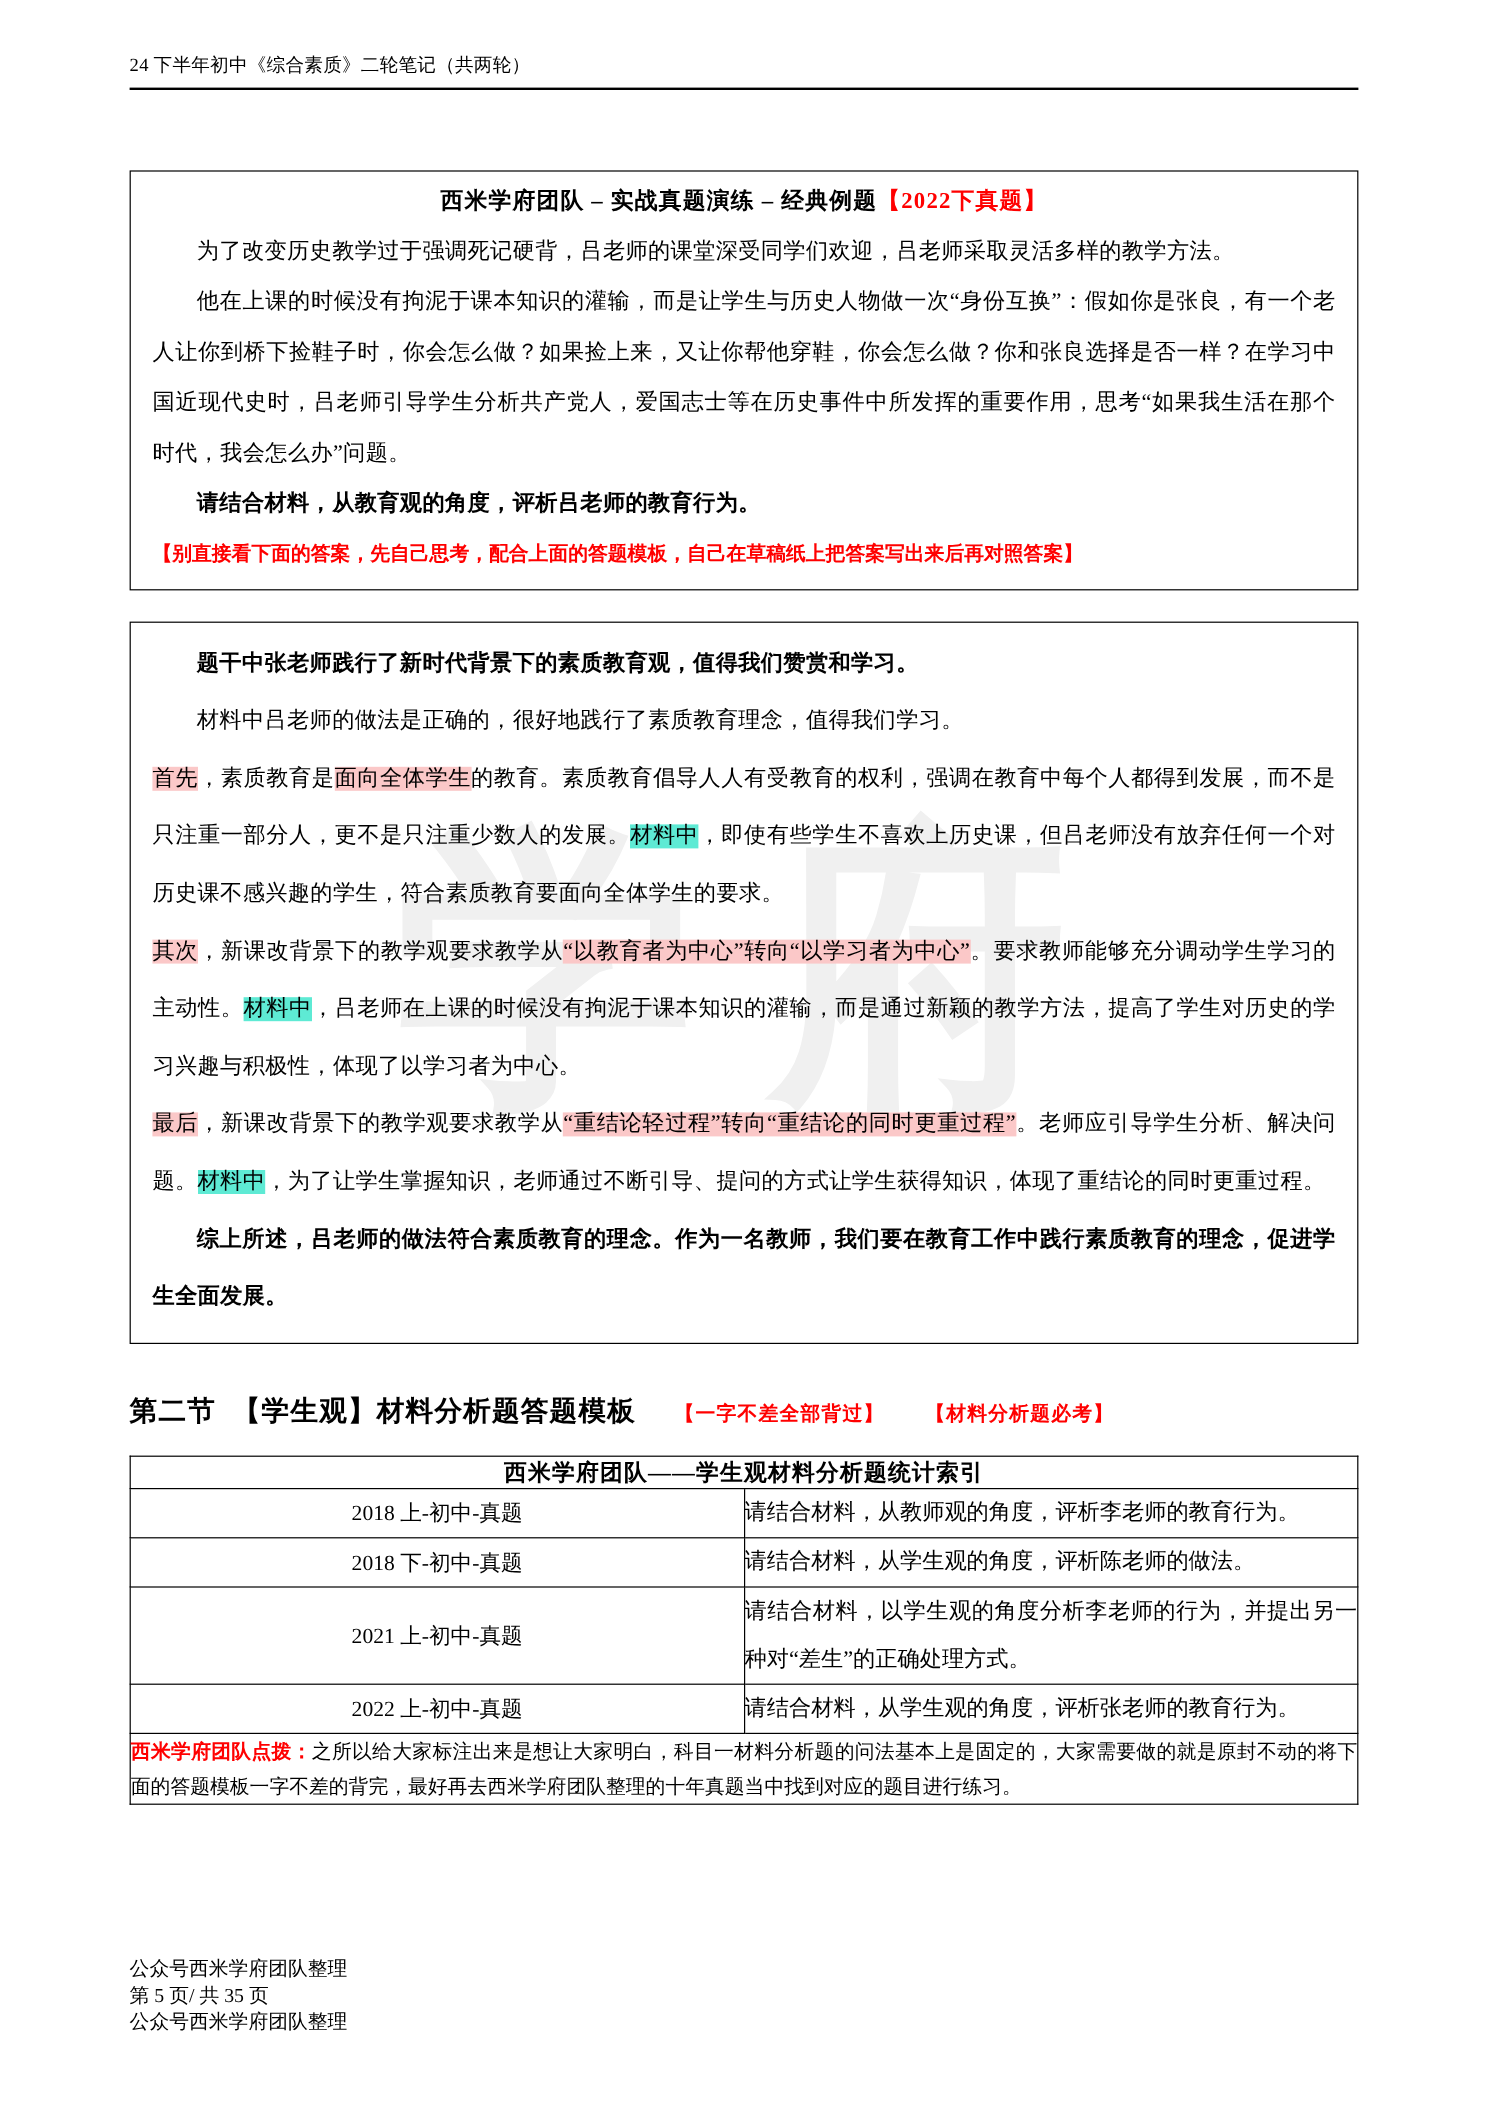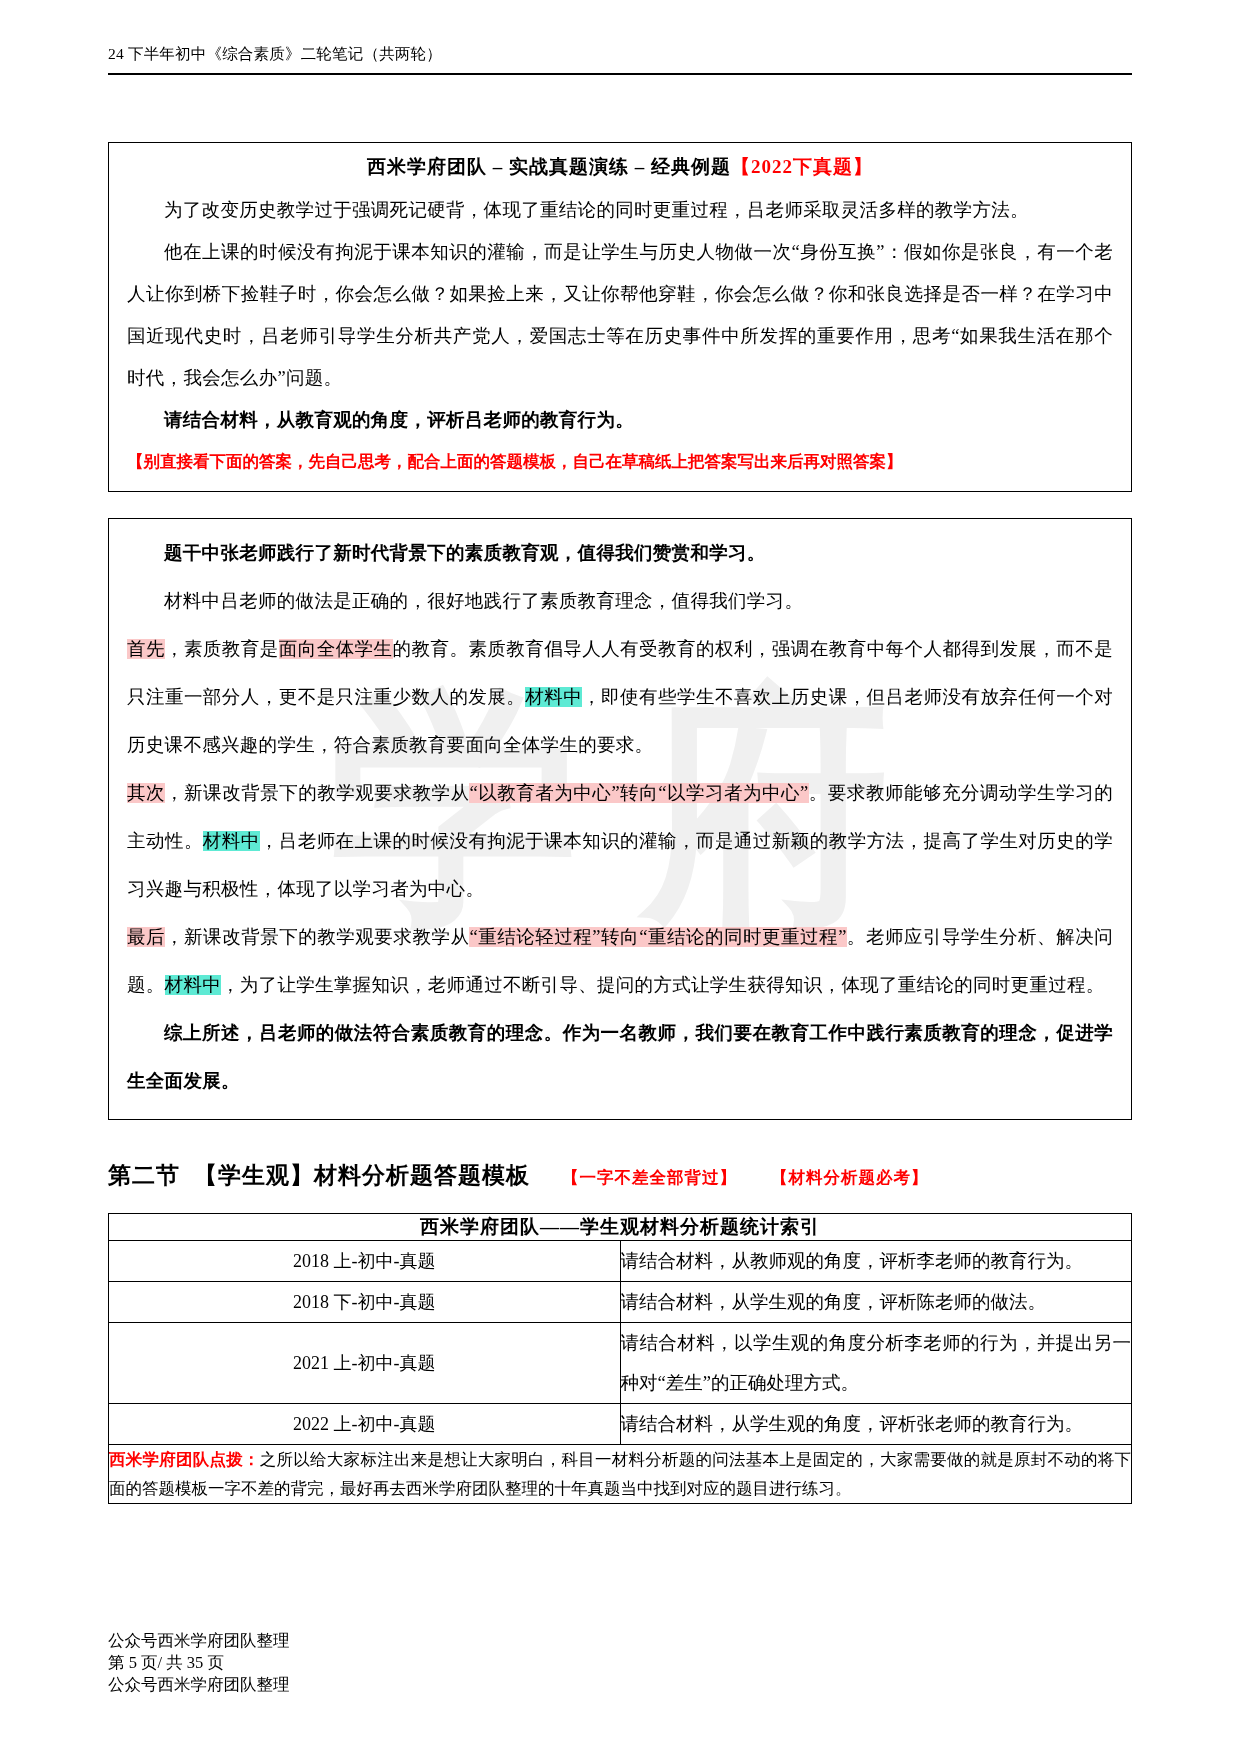--- a/index.html
+++ b/index.html
@@ -227,21 +227,21 @@
     <div class="hdr-left">24 下半年初中《综合素质》二轮笔记（共两轮）</div>
   </div>
   <div class="header-rule"></div>
 
   <div class="content">
 
     <div class="box q-box">
       <div class="box-title">
         <span>西米学府团队 – 实战真题演练 – 经典例题</span><span class="red">【2022下真题】</span>
       </div>
-      <p class="para indent">为了改变历史教学过于强调死记硬背，体现了重结论的同时更重过程，吕老师采取灵活多样的教学方法。</p>
+      <p class="para indent">为了改变历史教学过于强调死记硬背，吕老师的课堂深受同学们欢迎，吕老师采取灵活多样的教学方法。</p>
       <p class="para indent">他在上课的时候没有拘泥于课本知识的灌输，而是让学生与历史人物做一次“身份互换”：假如你是张良，有一个老人让你到桥下捡鞋子时，你会怎么做？如果捡上来，又让你帮他穿鞋，你会怎么做？你和张良选择是否一样？在学习中国近现代史时，吕老师引导学生分析共产党人，爱国志士等在历史事件中所发挥的重要作用，思考“如果我生活在那个时代，我会怎么办”问题。</p>
       <p class="para indent bold">请结合材料，从教育观的角度，评析吕老师的教育行为。</p>
       <p class="para red">【别直接看下面的答案，先自己思考，配合上面的答题模板，自己在草稿纸上把答案写出来后再对照答案】</p>
     </div>
 
     <div class="spacer-boxes"></div>
 
     <div class="box a-box">
 
       <p class="para indent bold">题干中张老师践行了新时代背景下的素质教育观，值得我们赞赏和学习。</p>

